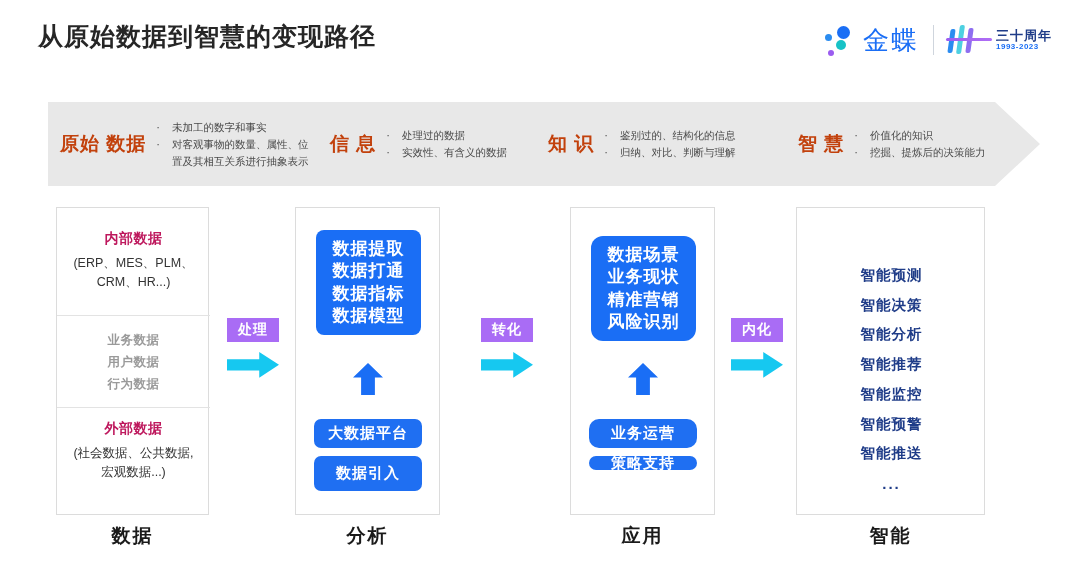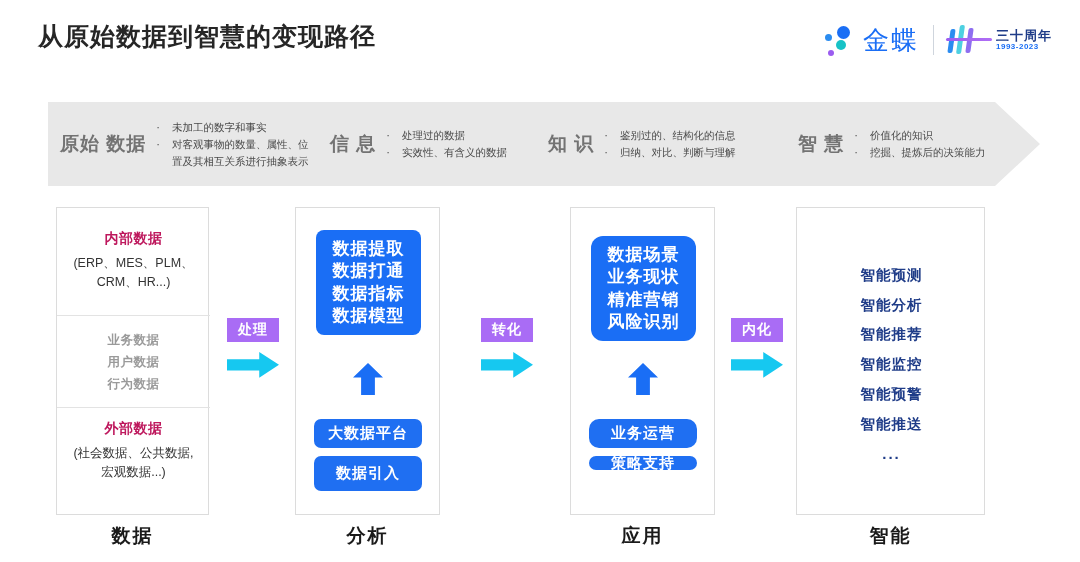--- a/index.html
+++ b/index.html
@@ -120,21 +120,21 @@
   .stage {
     position: absolute;
     top: 0;
     height: 84px;
     display: flex;
     align-items: center;
   }
   .stage-name {
     font-size: 19px;
     font-weight: bold;
-    color: #737373;
+    color: #c2410c;
     line-height: 1.15;
     letter-spacing: 1px;
     white-space: nowrap;
     margin-right: 10px;
   }
   .stage-bullets {
     font-size: 10.5px;
     color: #4a4a4a;
     line-height: 1.55;
   }
@@ -436,20 +436,21 @@
 风险识别</div>
   <div class="up-arrow" style="left:57px; top:155px;"></div>
   <div class="pill-btn" style="left:18px; top:211px; width:108px; height:29px;border-radius:10px;">业务运营</div>
   <div class="pill-btn" style="left:18px; top:248px; width:108px; height:14px;">策略支持</div>
 </div>
 <div class="col-caption" id="col-caption-2">应用</div>
 
 <div class="col-box" id="col-box-3">
   <div id="smart-list">
     <div class="smart-item">智能预测</div>
+    <div class="smart-item">智能决策</div>
     <div class="smart-item">智能分析</div>
     <div class="smart-item">智能推荐</div>
     <div class="smart-item">智能监控</div>
     <div class="smart-item">智能预警</div>
     <div class="smart-item">智能推送</div>
     <div class="smart-ellipsis">...</div>
   </div>
 </div>
 <div class="col-caption" id="col-caption-3">智能</div>
 

